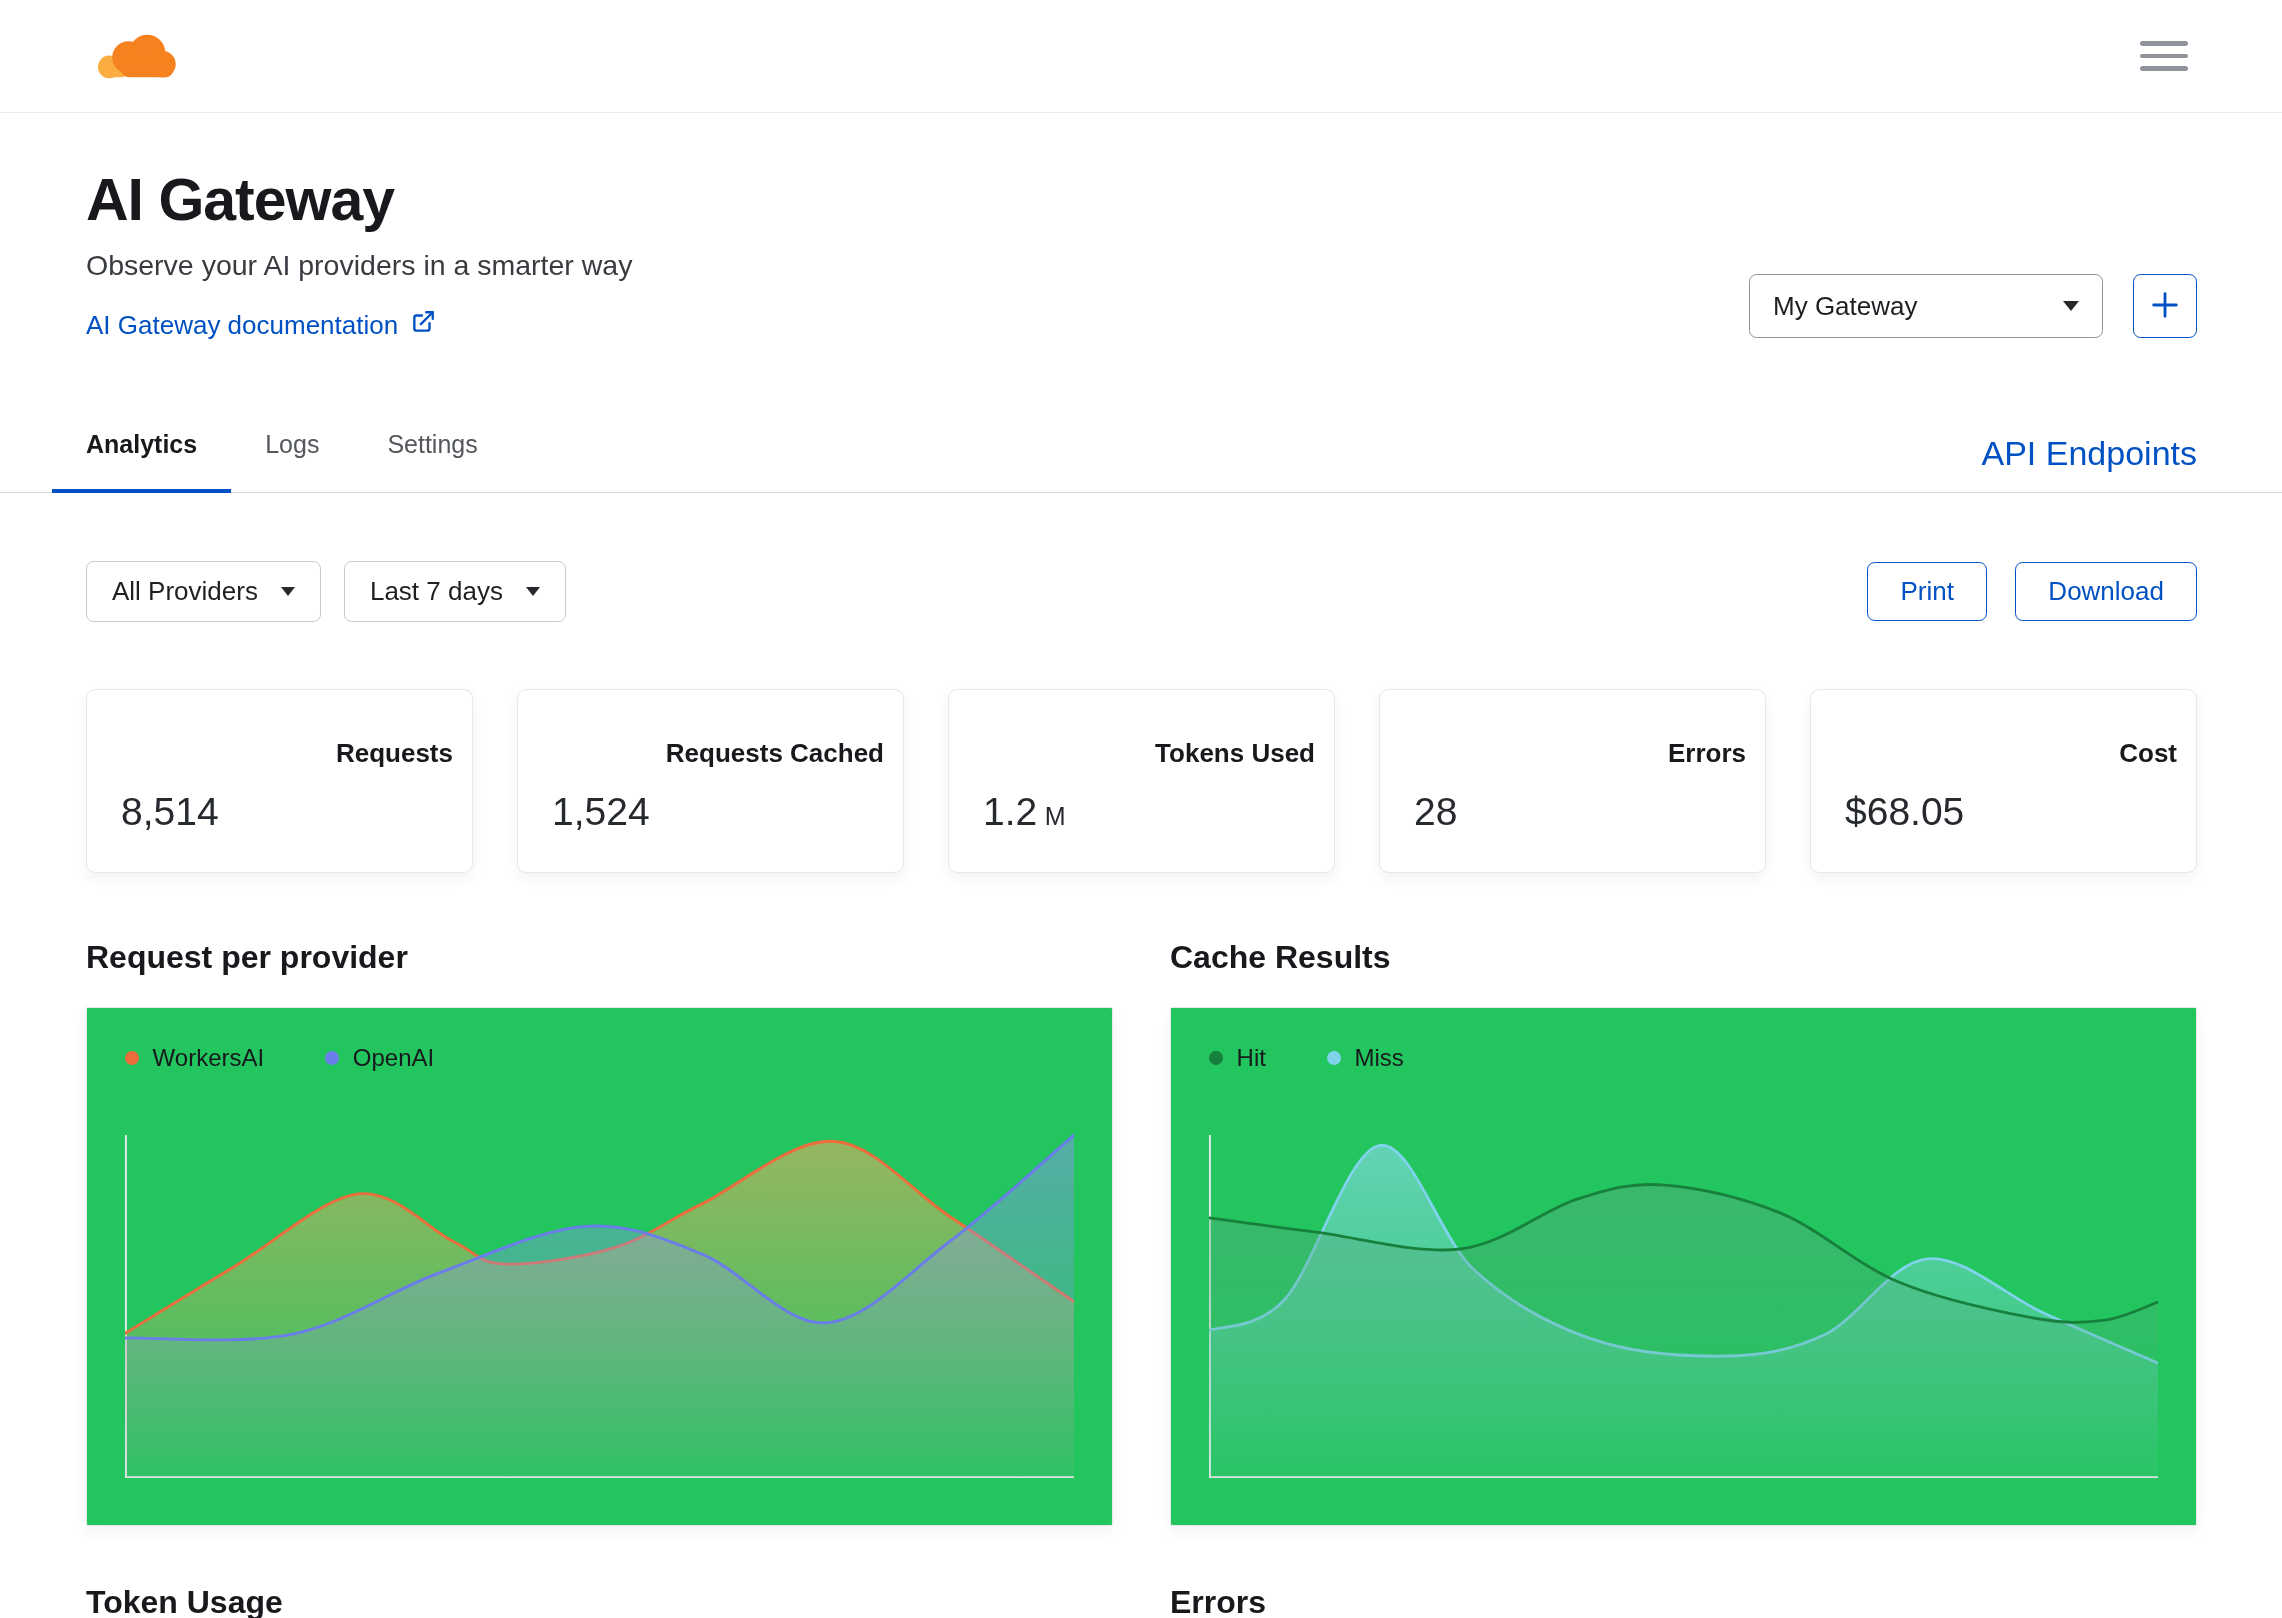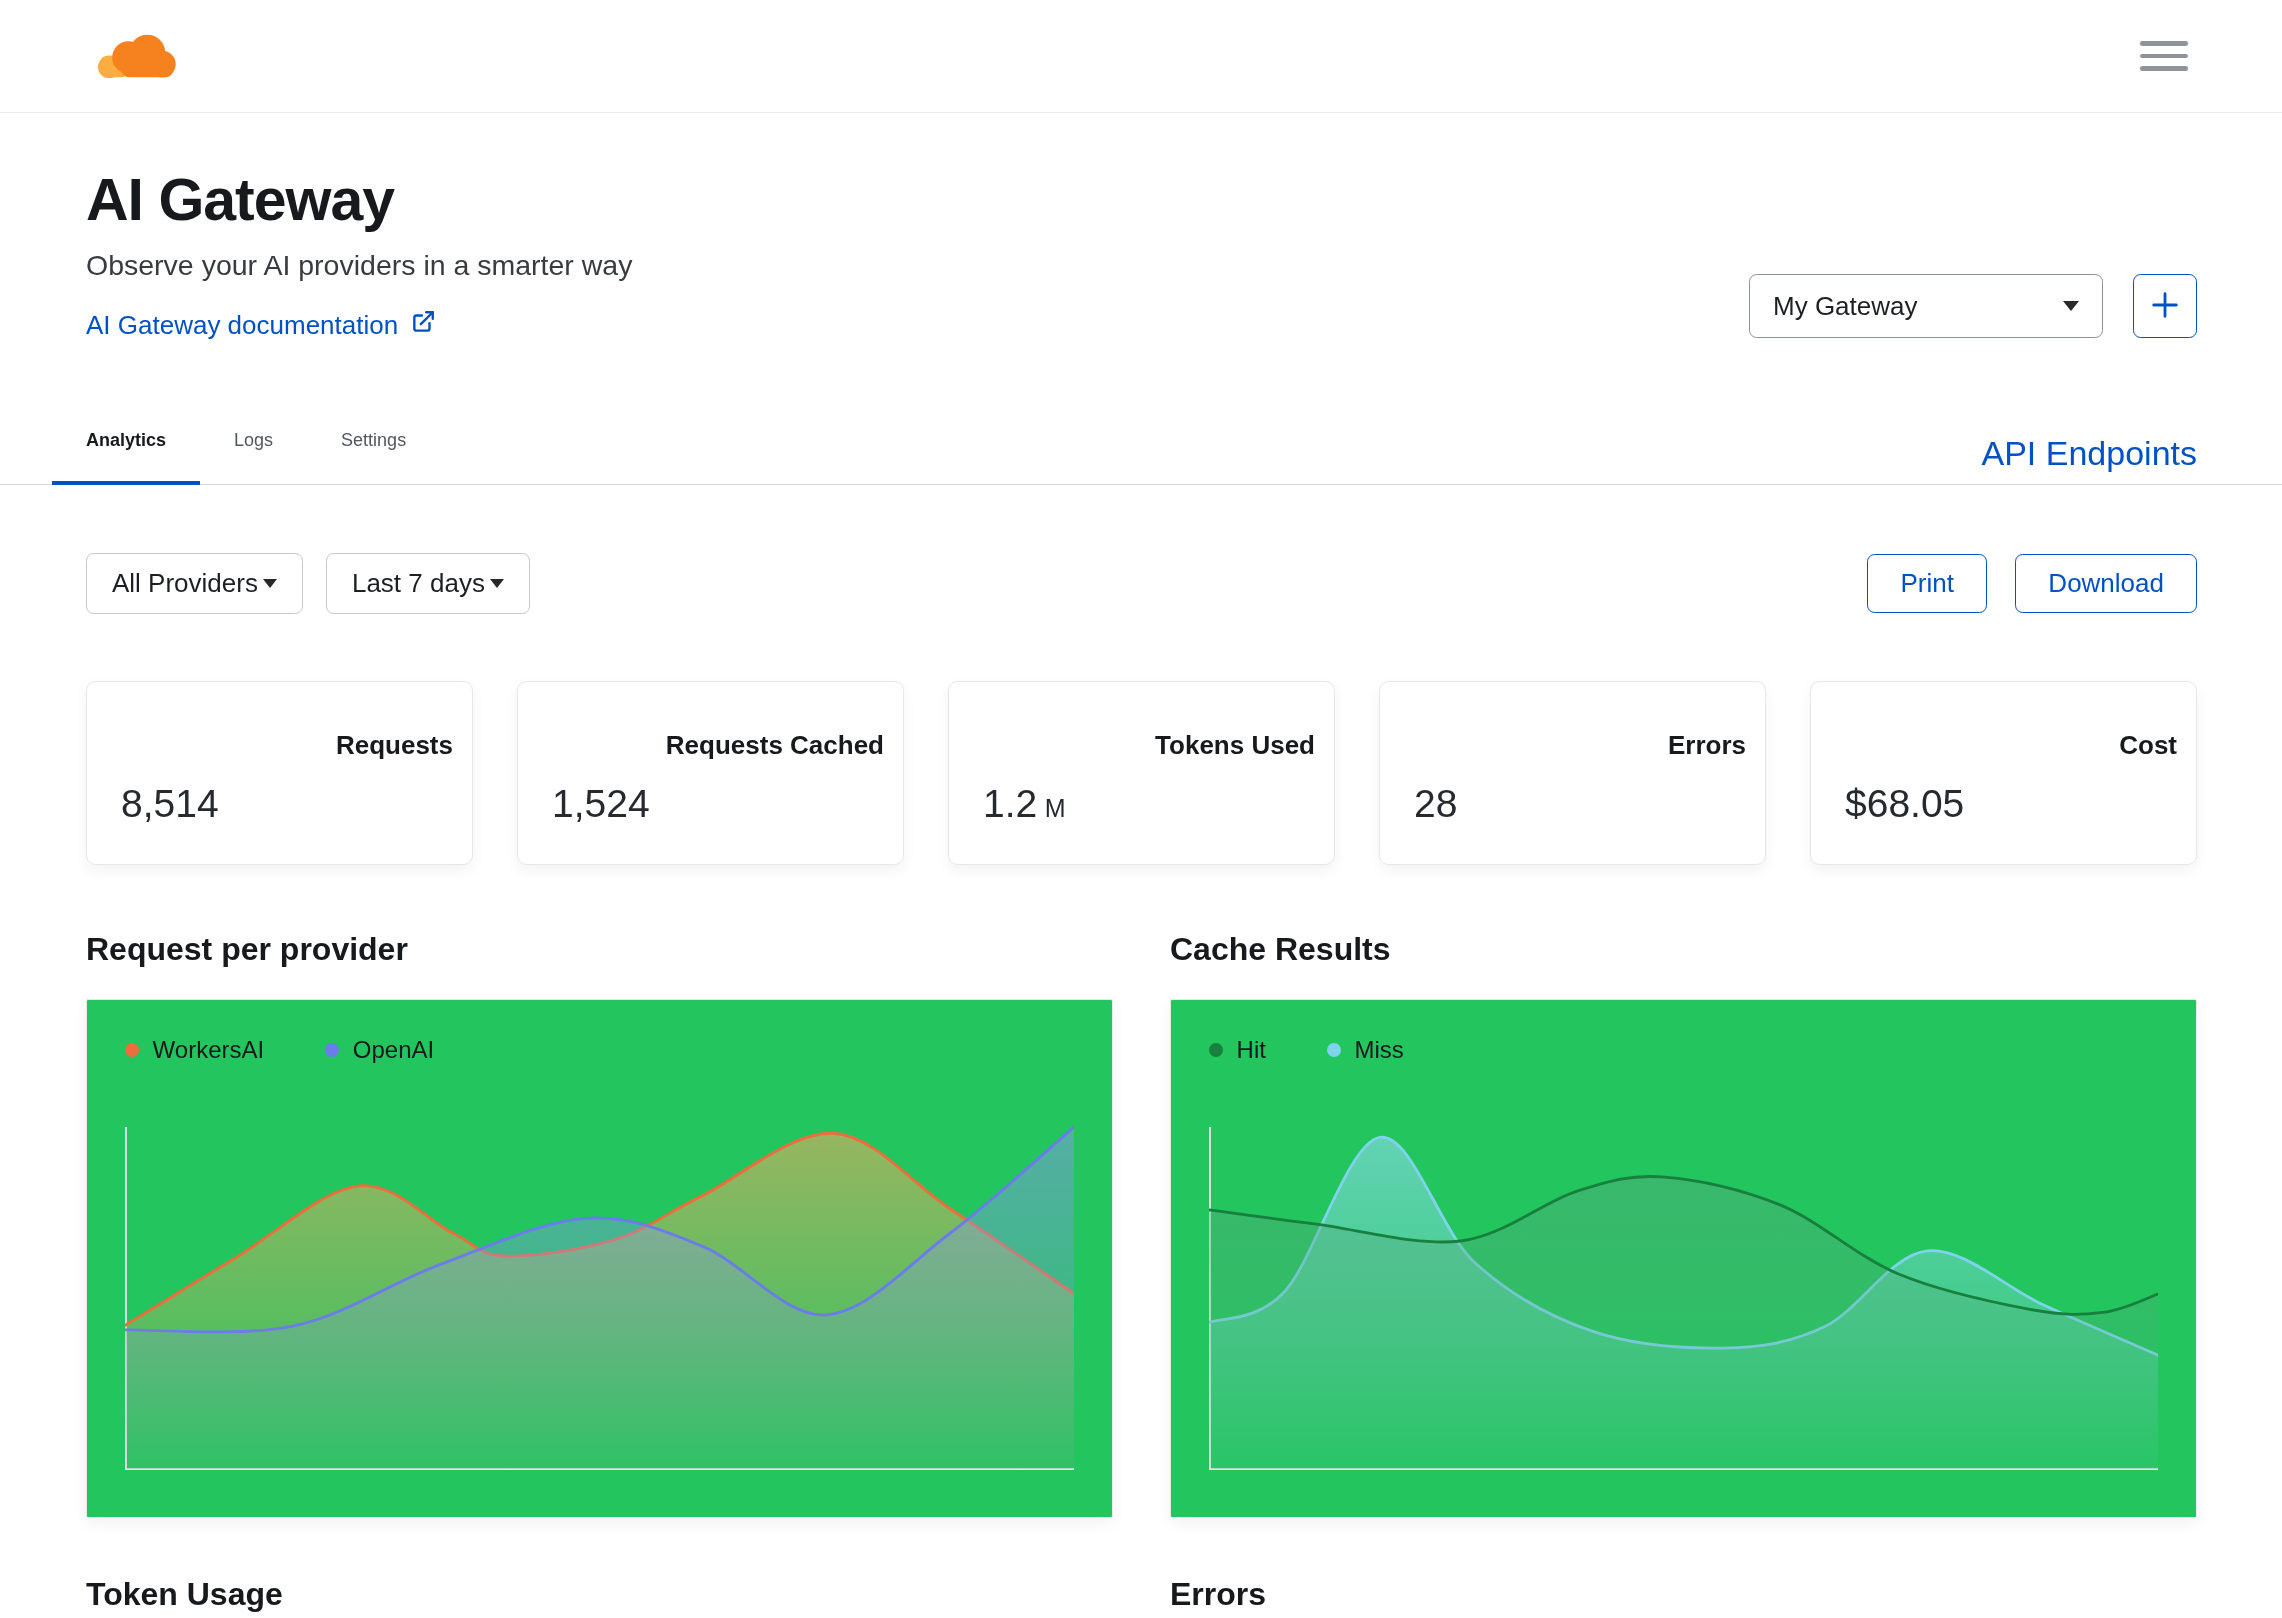--- a/index.html
+++ b/index.html
@@ -36,31 +36,31 @@
   .caret { width:0; height:0; border-left:8.6px solid transparent; border-right:8.6px solid transparent; border-top:10.5px solid #26282c; }
   .add-btn {
     width:64px; height:64px; border:1.9px solid #0051c3; border-radius:7.6px; background:#fff;
     display:flex; align-items:center; justify-content:center; cursor:pointer; padding:0;
   }
 
   
   .tabs-bar { margin-top:88px; border-bottom:1px solid #d6d7d9; }
   .tabs-inner { padding:0 86px; display:flex; justify-content:space-between; align-items:flex-start; }
   .tabs { display:flex; }
-  .tab { font-size:18px; color:#53575d; padding:0 34px 30px; cursor:pointer; }
+  .tab { font-size:25px; color:#53575d; padding:0 34px 30px; cursor:pointer; }
   .tab:first-child { margin-left:-34px; }
   .tab.active { color:#17191c; font-weight:700; border-bottom:4.8px solid #0051c3; margin-bottom:-1px; }
   .api-link { font-size:34px; color:#0051c3; cursor:pointer; padding-top:3.8px; }
 
   
   .filter-row { display:flex; justify-content:space-between; align-items:center; margin-top:68px; }
   .filter-selects { display:flex; gap:23px; }
   .filter-select {
     height:61px; border:1px solid #c6c9cc; border-radius:7.6px; font-size:26px; background:#fff;
-    display:flex; align-items:center; gap:5px; padding:0 25px; cursor:pointer; color:#1d1f23;
+    display:flex; align-items:center; gap:23px; padding:0 25px; cursor:pointer; color:#1d1f23;
   }
   .filter-select .caret { border-top-width:9.5px; border-left-width:7.6px; border-right-width:7.6px; }
   .action-buttons { display:flex; gap:28.5px; }
   .btn-outline {
     height:59px; border:1.9px solid #0051c3; border-radius:7.6px; background:#fff; color:#0051c3;
     font-size:26px; padding:0 32px; display:flex; align-items:center; cursor:pointer;
     font-family:inherit;
   }
 
   

